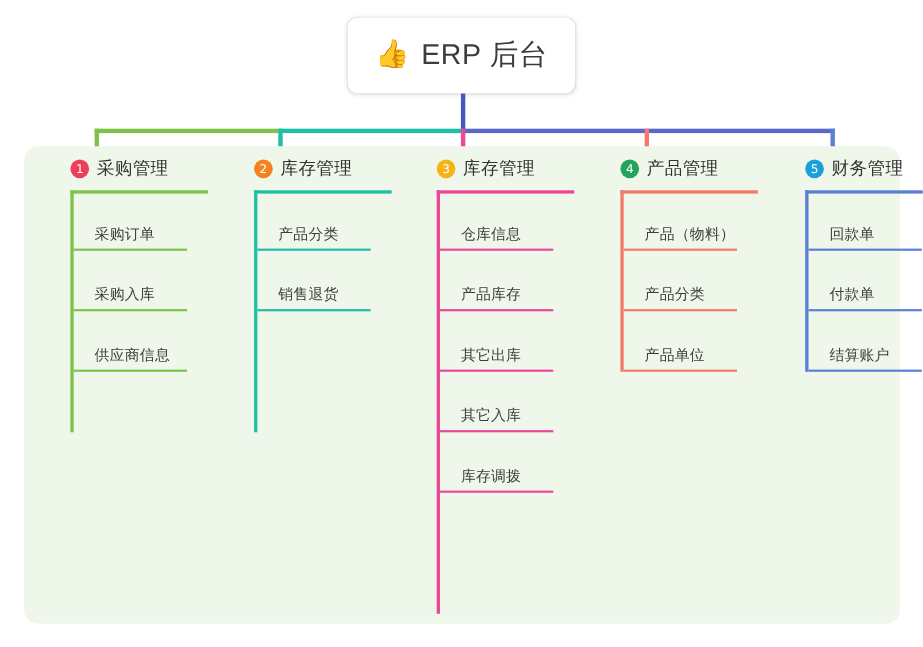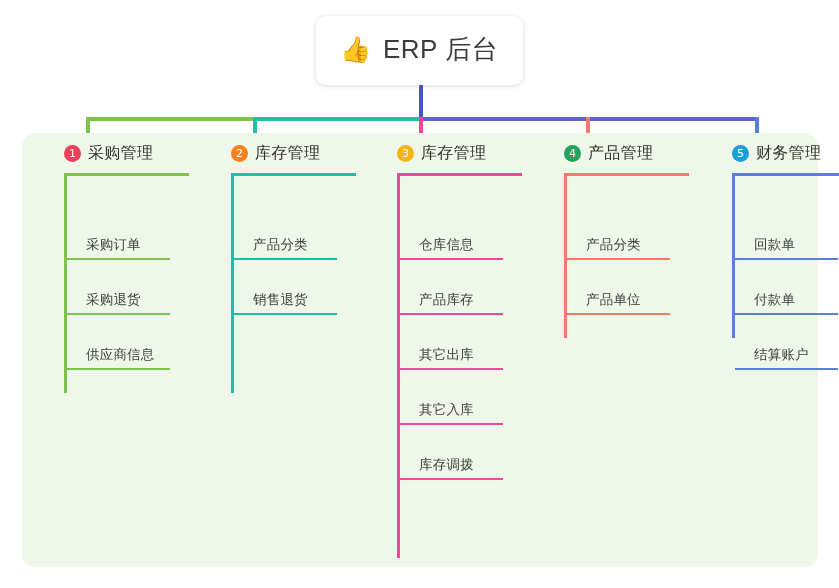--- a/index.html
+++ b/index.html
@@ -129,21 +129,20 @@
     left: 18px;
     top: 40px;
     width: 3px;
   }
 
   .items {
     position: absolute;
     left: 18px;
     top: 40px;
     width: 142px;
-    margin-top: 32px;
   }
   .item {
     position: relative;
     height: 55px;
     box-sizing: border-box;
     padding-left: 22px;
     display: flex;
     align-items: flex-end;
     padding-bottom: 6px;
   }
@@ -193,21 +192,21 @@
             <span class="badge" style="background: rgb(239, 62, 92);">1</span>
             <span class="col-title">采购管理</span>
           </div>
           <div class="col-rule" style="background: rgb(125, 194, 75);"></div>
           <div class="items">
             <div class="item">
               <span class="item-label">采购订单</span>
               <div class="item-rule" style="background: rgb(125, 194, 75);"></div>
             </div>
             <div class="item">
-              <span class="item-label">采购退货</span>
+              <span class="item-label">采购入库</span>
               <div class="item-rule" style="background: rgb(125, 194, 75);"></div>
             </div>
             <div class="item">
               <span class="item-label">供应商信息</span>
               <div class="item-rule" style="background: rgb(125, 194, 75);"></div>
             </div>
           </div>
           <div class="col-spine" style="background: rgb(125, 194, 75); height: 220px;"></div>
         </div>
         <div class="col" style="left: 191px;">
@@ -259,20 +258,24 @@
           <div class="col-spine" style="background: rgb(236, 72, 153); height: 385px;"></div>
         </div>
         <div class="col" style="left: 524px;">
           <div class="col-head">
             <span class="badge" style="background: rgb(34, 164, 93);">4</span>
             <span class="col-title">产品管理</span>
           </div>
           <div class="col-rule" style="background: rgb(244, 121, 107);"></div>
           <div class="items">
             <div class="item">
+              <span class="item-label">产品（物料）</span>
+              <div class="item-rule" style="background: rgb(244, 121, 107);"></div>
+            </div>
+            <div class="item">
               <span class="item-label">产品分类</span>
               <div class="item-rule" style="background: rgb(244, 121, 107);"></div>
             </div>
             <div class="item">
               <span class="item-label">产品单位</span>
               <div class="item-rule" style="background: rgb(244, 121, 107);"></div>
             </div>
           </div>
           <div class="col-spine" style="background: rgb(244, 121, 107); height: 165px;"></div>
         </div>

